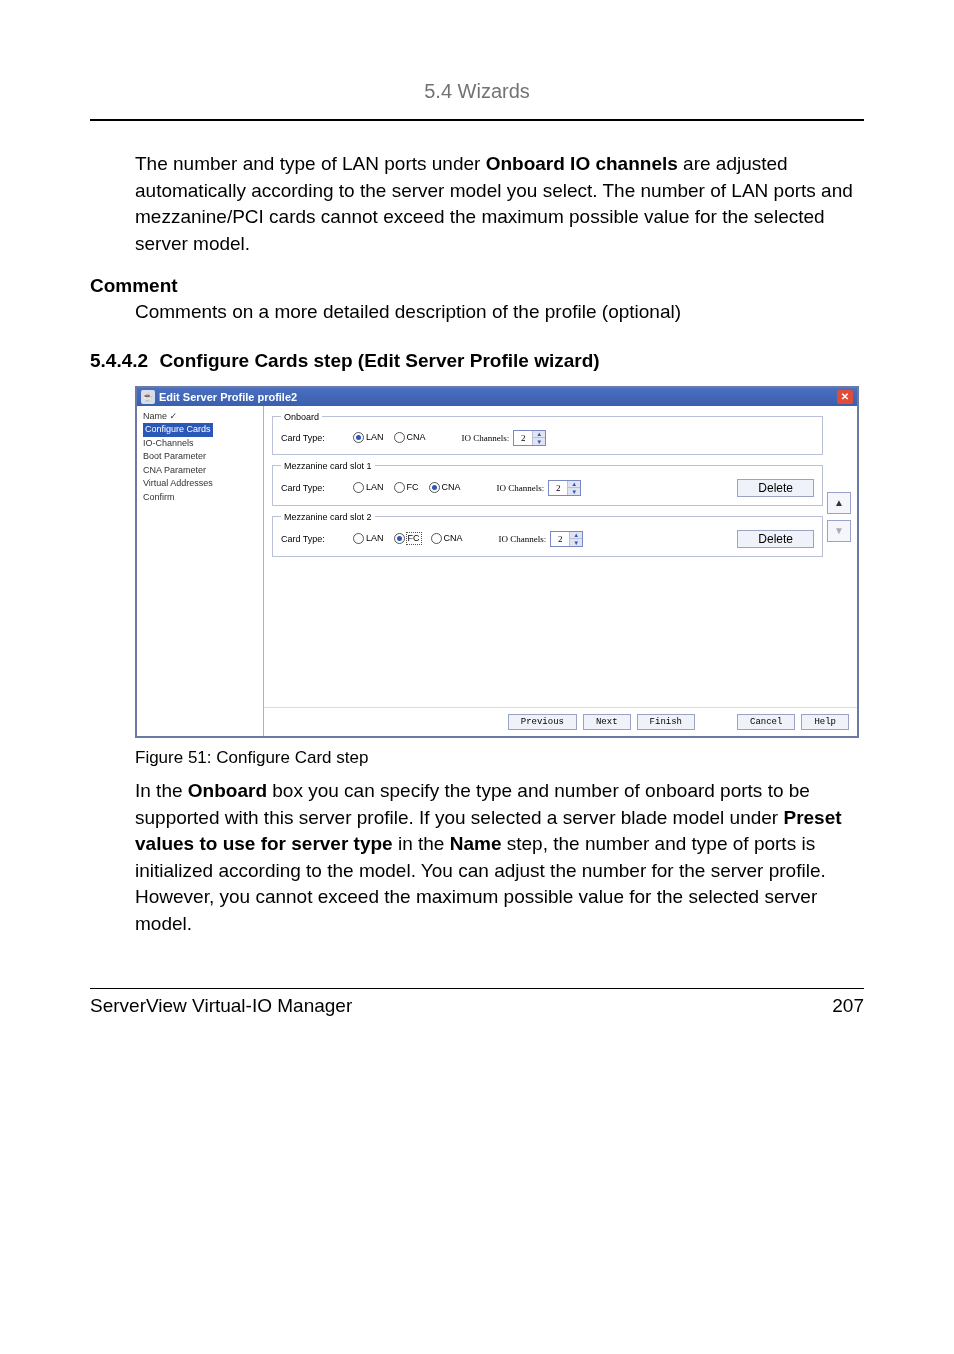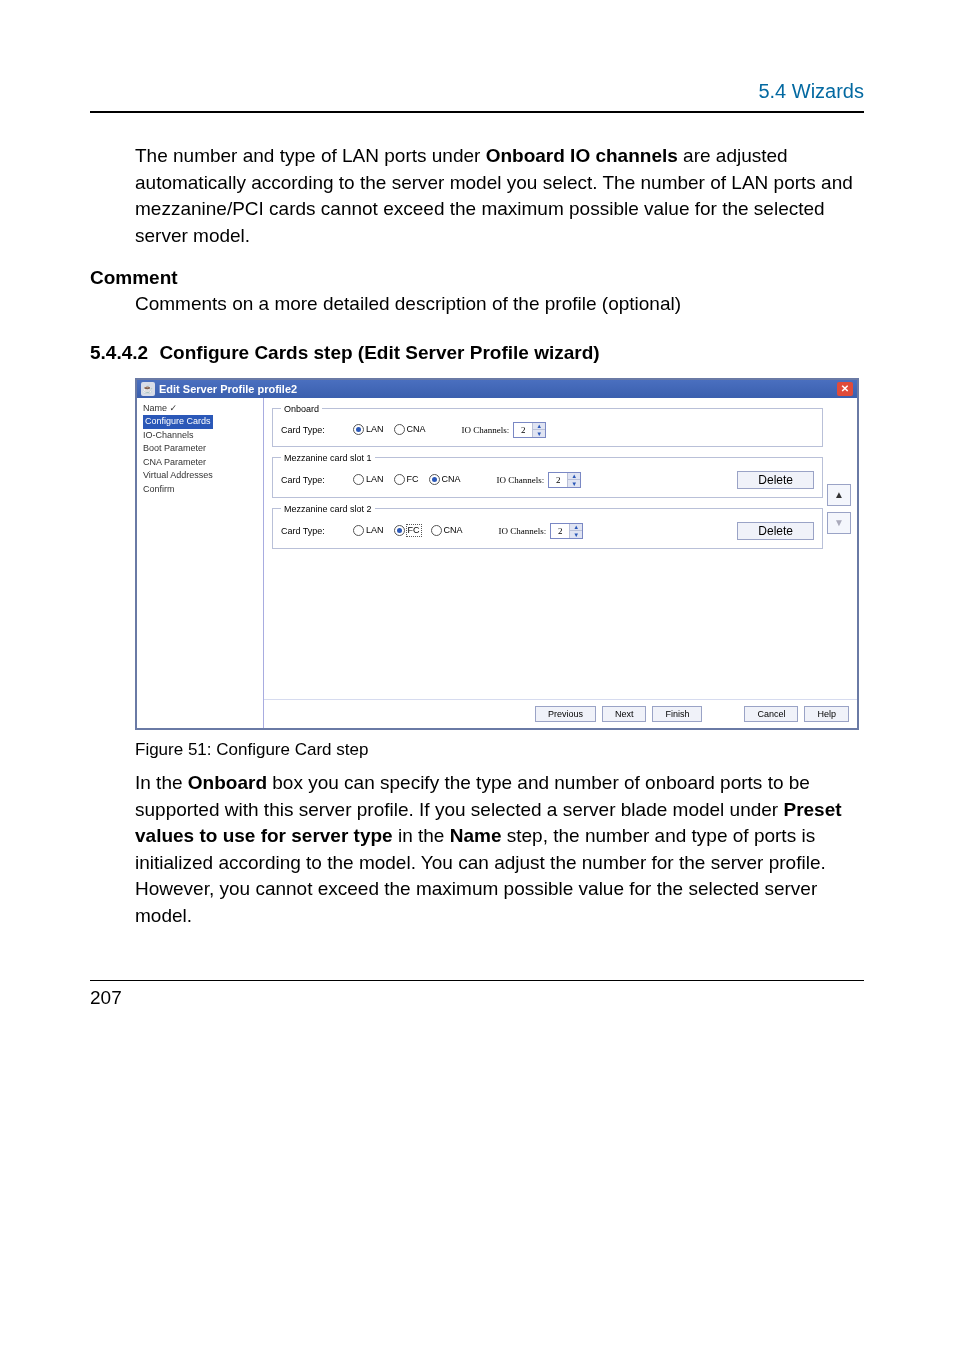--- a/index.html
+++ b/index.html
@@ -7,24 +7,24 @@
     background: #fff;
     font-family: Arial, Helvetica, sans-serif;
     color: #000;
     width: 954px;
   }
   .page {
     padding: 80px 90px 60px 90px;
     box-sizing: border-box;
   }
   .header-right {
-    text-align: right;
-    color: #0369a1;
+    text-align: center;
+    color: #737373;
     font-size: 20px;
-    margin-bottom: 8px;
+    margin-bottom: 16px;
   }
   .hr-top {
     border: none;
     border-top: 2px solid #000;
     margin: 0 0 30px 0;
   }
   .body-text {
     font-size: 19px;
     line-height: 1.4;
     margin-left: 45px;
@@ -166,20 +166,21 @@
     display:flex;align-items:center;justify-content:center;
     font-size:10px;color:#333;
   }
   .side-up { top: 86px; }
   .side-down { top: 114px; color:#aab; }
   .btnbar {
     display:flex; gap:6px; justify-content:flex-end;
     padding:6px 8px;
     border-top:1px solid #d6dbef;
     background:#fff;
+    font-family:Liberation Mono, monospace;
   }
   .btn {
     border:1px solid #9aa3c6;
     padding:2px 12px;
     background:#f0f2f9;
     font-size:9px;
   }
   .fig-caption {
     font-size: 17px;
     margin-top: 10px;
@@ -351,15 +352,16 @@
     <div class="fig-caption">Figure 51: Configure Card step</div>
   </div>
 
   <div class="body-text">
     <p>
       <span>In the </span><b>Onboard</b><span> box you can specify the type and number of onboard ports to be supported with this server profile. If you selected a server blade model under </span><b>Preset values to use for server type</b><span> in the </span><b>Name</b><span> step, the number and type of ports is initialized according to the model. You can adjust the number for the server profile. However, you cannot exceed the maximum possible value for the selected server model.</span>
     </p>
   </div>
 
   <div class="footer">
+    <span>ServerView Virtual-IO Manager</span>
     <span>207</span>
   </div>
 </div>
 
 </body></html>

